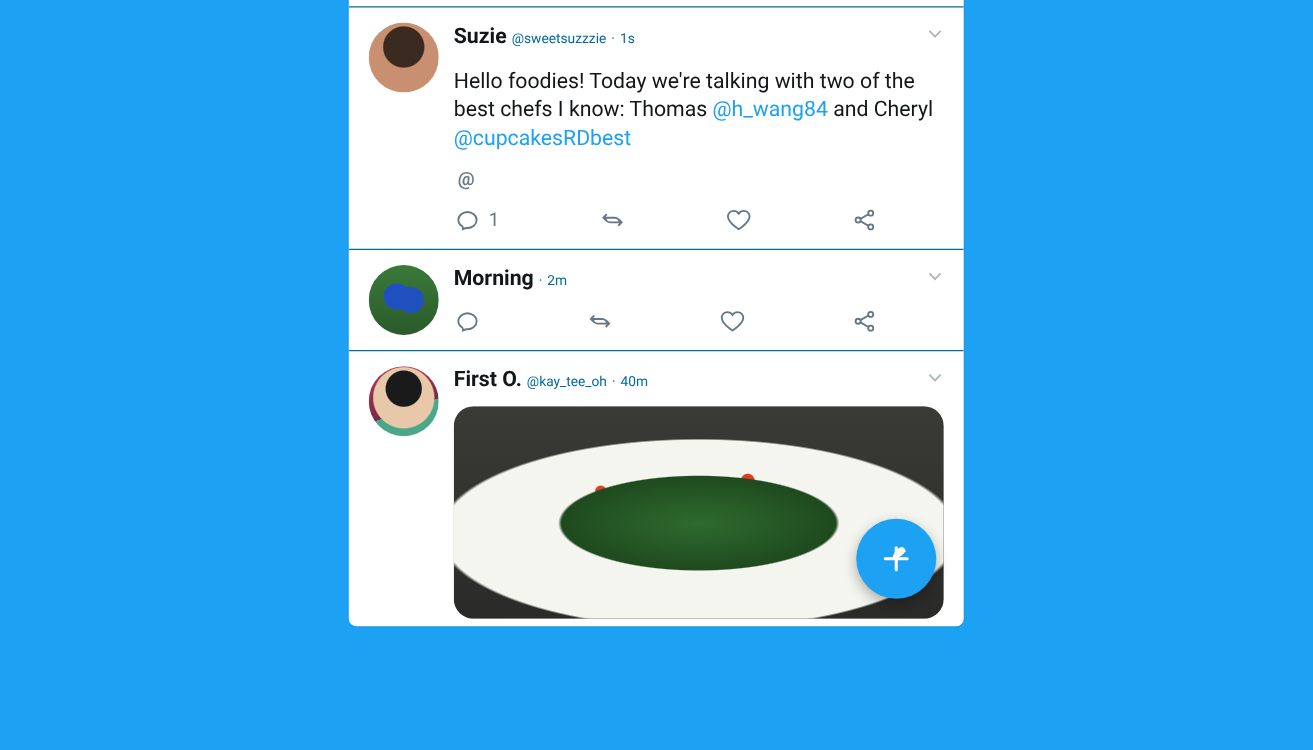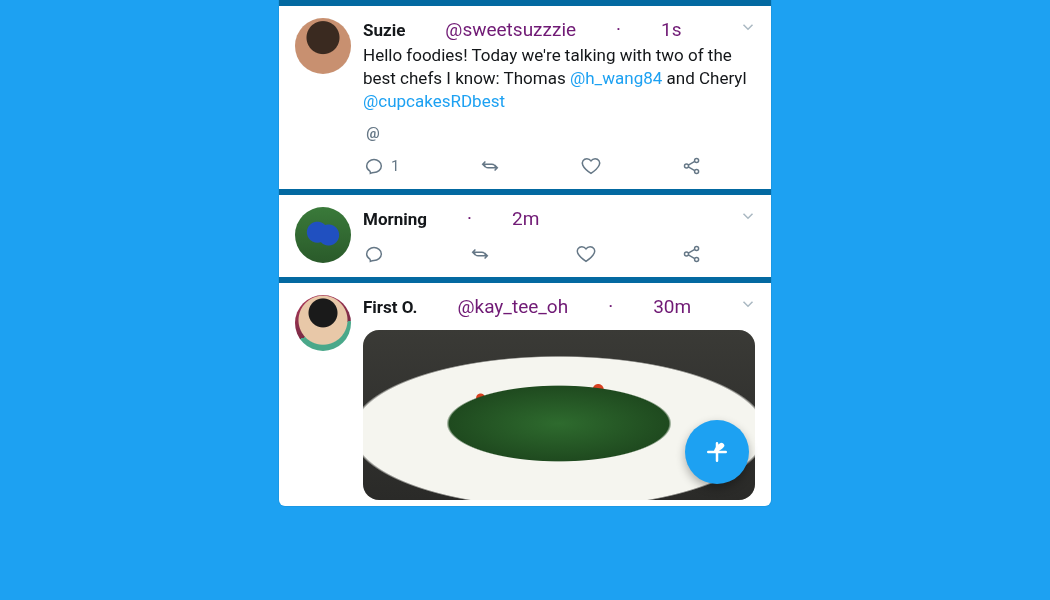--- a/index.html
+++ b/index.html
@@ -18,21 +18,21 @@
     top: -30px;
     width: 492px;
     background: #fff;
     border-radius: 6px;
     box-shadow: 0 0 0 1px rgba(0,0,0,0.05);
     overflow: hidden;
   }
   .tweet {
     display: flex;
     padding: 12px 16px 6px 16px;
-    border-bottom: 6px solid #0369a1;
+    border-bottom: 1px solid #0369a1;
     position: relative;
   }
   .tweet.partial-top {
     padding-top: 0;
     padding-bottom: 10px;
     min-height: 36px;
   }
   .avatar {
     width: 56px;
     height: 56px;
@@ -43,34 +43,34 @@
     overflow: hidden;
   }
   .content { flex: 1; min-width: 0; }
   .header-row {
     display: flex;
     align-items: baseline;
     gap: 4px;
     line-height: 1.3;
   }
   .name { font-weight: 700; color: #14171a; font-size: 17px; }
-  .handle, .dot, .time { color: #701a75; font-size: 19px; margin-left: 36px; }
+  .handle, .dot, .time { color: #0369a1; font-size: 11px; }
   .caret {
     position: absolute;
     top: 12px;
     right: 14px;
     color: #aab8c2;
     cursor: pointer;
   }
   .caret svg { width: 18px; height: 18px; display: block; }
   .body {
     font-size: 17px;
     color: #14171a;
     line-height: 1.35;
-    margin-top: 1px;
+    margin-top: 14px;
   }
   .mention { color: #1da1f2; }
   .reply-hint {
     display: flex;
     align-items: center;
     gap: 8px;
     color: #657786;
     font-size: 15px;
     margin-top: 10px;
   }
@@ -237,21 +237,21 @@
     </div>
   </div>
 
   <div class="tweet" style="border-bottom:none">
     <div class="avatar av3"></div>
     <div class="content">
       <div class="header-row">
         <span class="name">First O.</span>
         <span class="handle">@kay_tee_oh</span>
         <span class="dot">·</span>
-        <span class="time">30m</span>
+        <span class="time">40m</span>
       </div>
       <div class="media">
         <div class="plate"></div>
       </div>
     </div>
     <div class="caret">
       <svg viewBox="0 0 24 24" fill="none" stroke="currentColor" stroke-width="2">
           <path d="M6 9l6 6 6-6"></path>
         </svg>
     </div>

